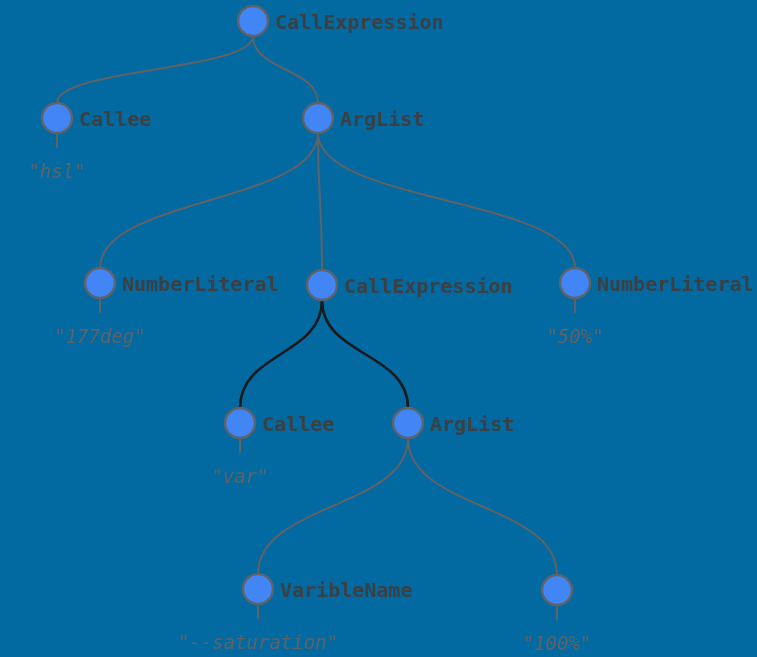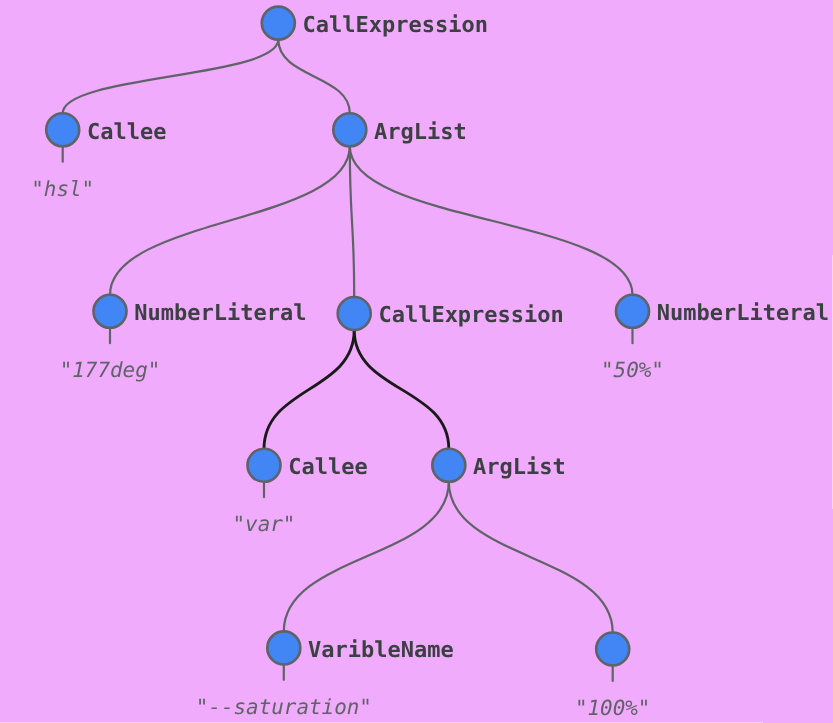--- a/index.html
+++ b/index.html
@@ -8,21 +8,21 @@
     background: #ffffff;
     width: 757px;
     height: 657px;
     overflow: hidden;
     font-family: "DejaVu Sans Mono", "Liberation Mono", monospace;
   }
   .canvas-wrap {
     position: relative;
     width: 757px;
     height: 657px;
-    background: #f0abfc;
+    background: #0369a1;
   }
   svg { display: block; }
   .node-label {
     font-family: "DejaVu Sans Mono", "Liberation Mono", monospace;
     font-weight: bold;
     font-size: 20px;
   }
   .node-value {
     font-family: "DejaVu Sans Mono", "Liberation Mono", monospace;
     font-style: italic;

